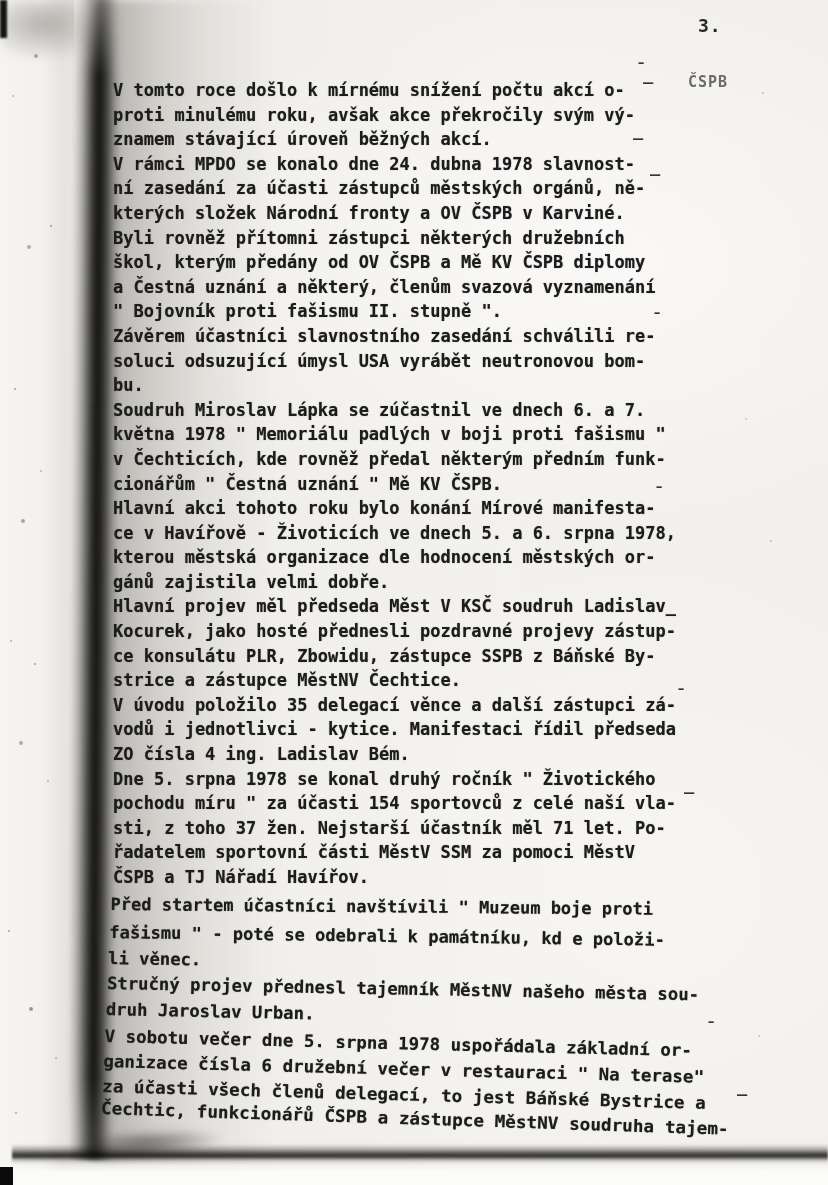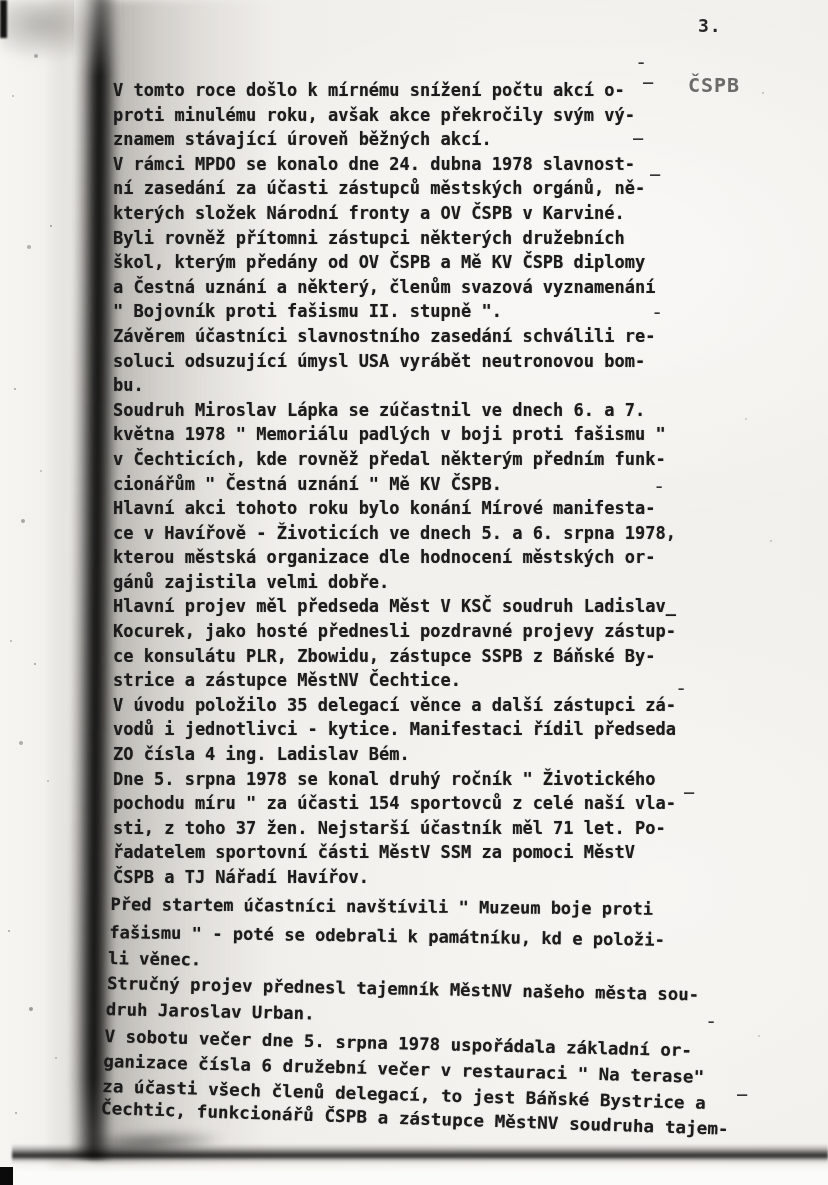--- a/index.html
+++ b/index.html
@@ -56,21 +56,21 @@
       762px 92px 0 0 #c0beba, 745px 418px 0 0 #c6c4c0, 770px 540px 0 0 #c0beba,
       758px 1035px 0 0 #c6c4c0;}
   
   .textblock{position:absolute;left:113px;top:78px;width:648px;z-index:3;
     font-size:17px;font-weight:700;line-height:24.6px;color:var(--ink,#1c1c1c);
     filter:blur(.28px);white-space:pre;}
   .line{height:24.6px;transform-origin:0 50%;
     text-shadow:0 0 1px rgba(25,25,25,.55);}
   .pagenum{position:absolute;left:698px;top:15px;z-index:3;font-size:18px;font-weight:700;
     color:#27272.5;color:#272727;letter-spacing:1px;filter:blur(.2px);}
-  .hdr-right{position:absolute;left:688px;top:73px;z-index:3;font-size:20px;font-weight:700;
+  .hdr-right{position:absolute;left:688px;top:73px;z-index:3;font-size:15px;font-weight:700;
     color:#6b6b69;letter-spacing:1px;filter:blur(.7px);}
   .marks{position:absolute;left:0;top:0;z-index:4;}
   .mark{position:absolute;font-size:17px;font-weight:700;color:#343434;filter:blur(.3px);line-height:17px;}
 </style>
 </head>
 <body>
 
 <div class="stage">
   <div class="paper"></div>
   <div class="left-margin"></div>

